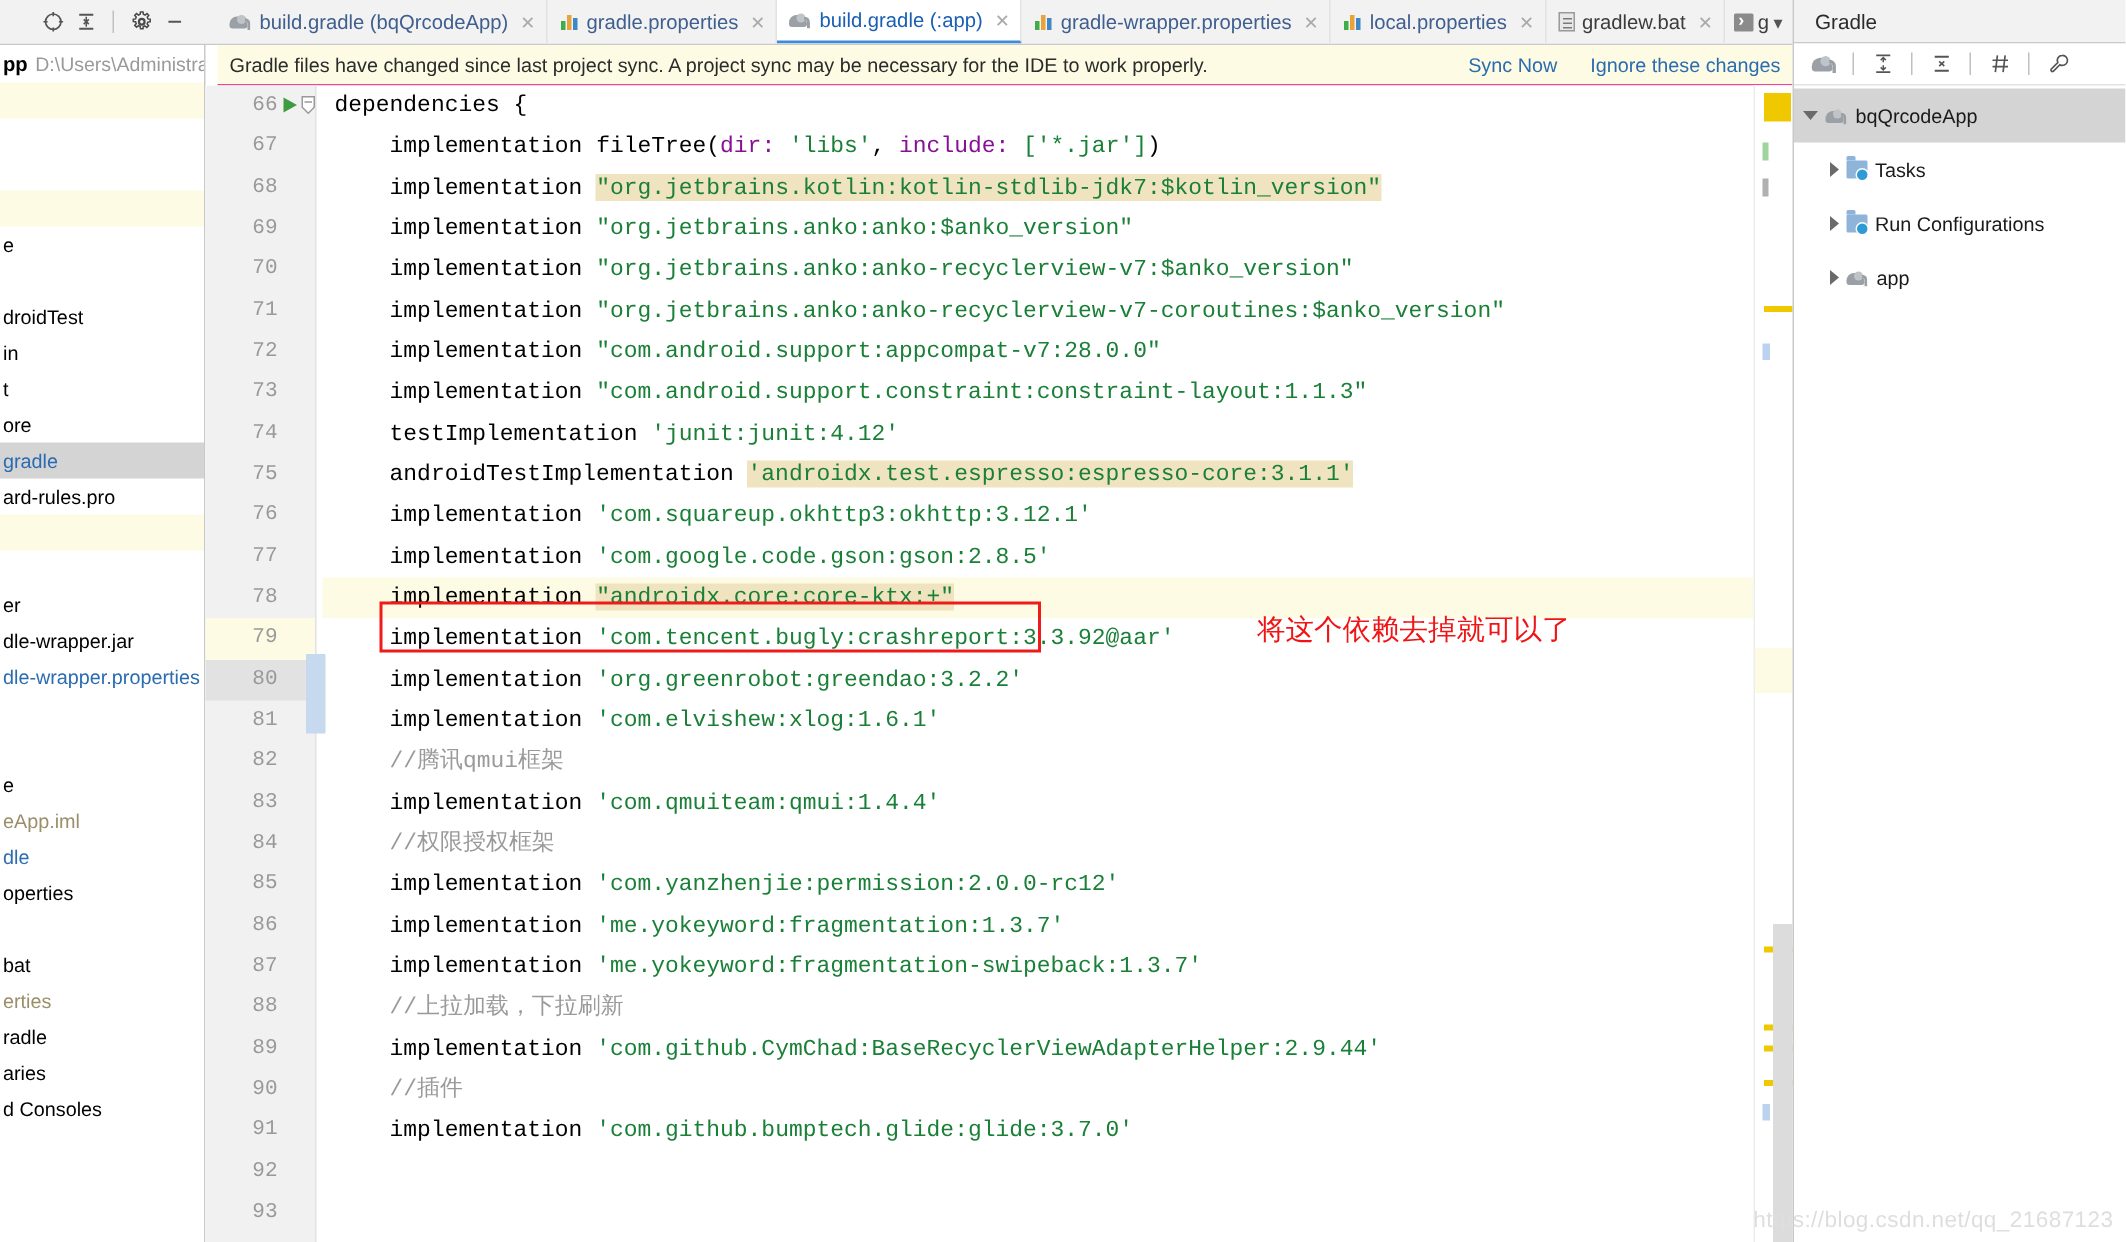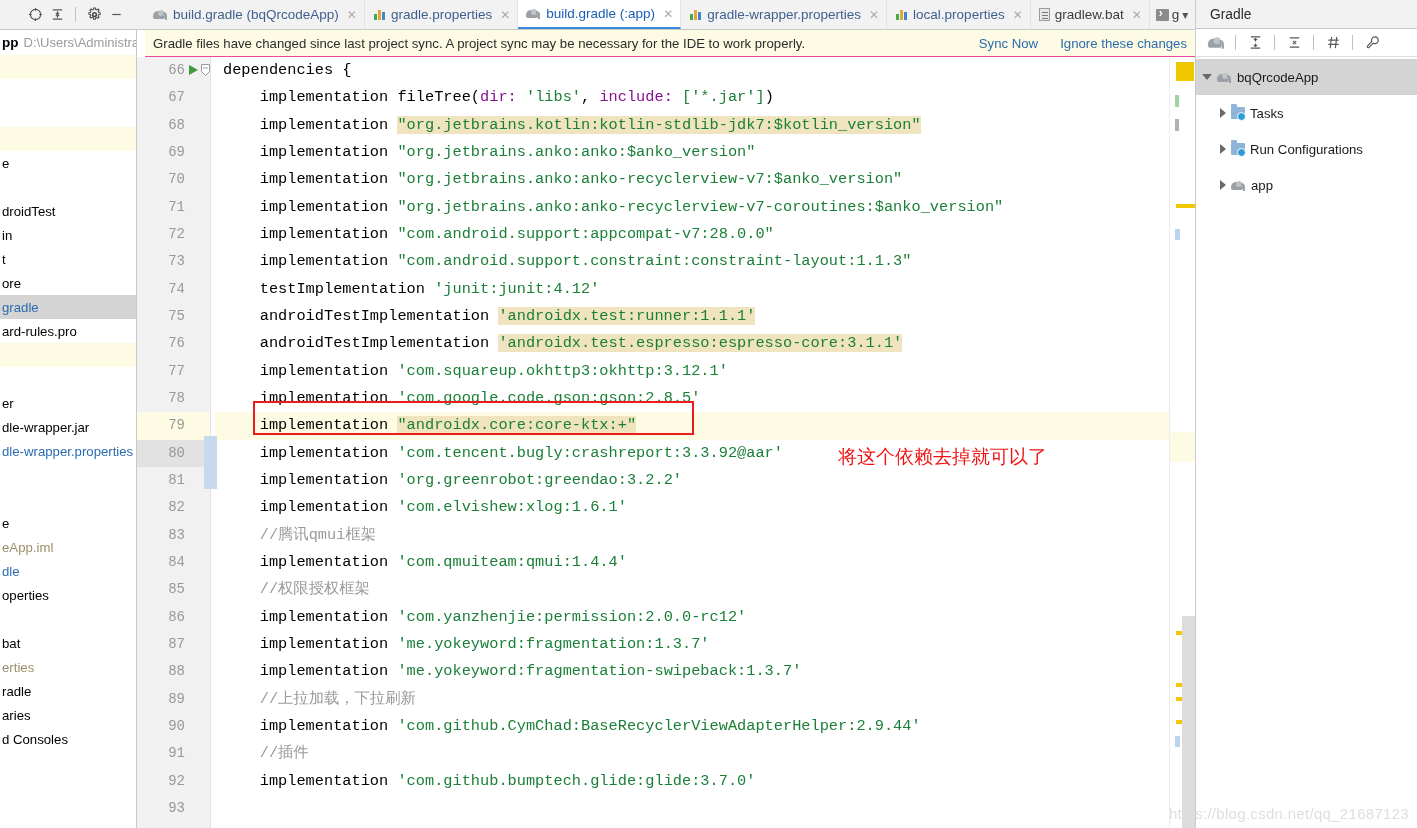--- a/index.html
+++ b/index.html
@@ -148,21 +148,20 @@
 
   
   .redbox {
     position: absolute; left: 253px; top: 401px; width: 441px; height: 34px;
     border: 2px solid #ef1b1b; pointer-events: none; z-index: 6;
   }
   .redtext {
     position: absolute; left: 838px; top: 407px; z-index: 6;
     color: #f01414; font-size: 19px; font-family: "DejaVu Sans", sans-serif;
     white-space: nowrap;
-    margin-top: 37px;
   }
 
   
   .caretbar {
     position: absolute; left: 204px; top: 436px; width: 13px; height: 53px;
     background: #c6d9ef; z-index: 2;
   }
 
   
   .markerstrip {
@@ -521,21 +520,20 @@
       <div id="code-lines">
           <div class="codeline"><span></span><span class="tok-kw">dependencies {</span></div>
           <div class="codeline"><span>    </span><span class="tok-kw">implementation </span><span class="tok-kw">fileTree(</span><span class="tok-attr">dir: </span><span class="tok-str">'libs'</span><span class="tok-punc">, </span><span class="tok-attr">include: </span><span class="tok-str">['*.jar']</span><span class="tok-punc">)</span></div>
           <div class="codeline"><span>    </span><span class="tok-kw">implementation </span><span class="tok-str-hl">"org.jetbrains.kotlin:kotlin-stdlib-jdk7:$kotlin_version"</span></div>
           <div class="codeline"><span>    </span><span class="tok-kw">implementation </span><span class="tok-str">"org.jetbrains.anko:anko:$anko_version"</span></div>
           <div class="codeline"><span>    </span><span class="tok-kw">implementation </span><span class="tok-str">"org.jetbrains.anko:anko-recyclerview-v7:$anko_version"</span></div>
           <div class="codeline"><span>    </span><span class="tok-kw">implementation </span><span class="tok-str">"org.jetbrains.anko:anko-recyclerview-v7-coroutines:$anko_version"</span></div>
           <div class="codeline"><span>    </span><span class="tok-kw">implementation </span><span class="tok-str">"com.android.support:appcompat-v7:28.0.0"</span></div>
           <div class="codeline"><span>    </span><span class="tok-kw">implementation </span><span class="tok-str">"com.android.support.constraint:constraint-layout:1.1.3"</span></div>
           <div class="codeline"><span>    </span><span class="tok-kw">testImplementation </span><span class="tok-str">'junit:junit:4.12'</span></div>
-          <div class="codeline"><span>    </span><span class="tok-kw">androidTestImplementation </span><span class="tok-str-hl">'androidx.test:runner:1.1.1'</span></div>
           <div class="codeline"><span>    </span><span class="tok-kw">androidTestImplementation </span><span class="tok-str-hl">'androidx.test.espresso:espresso-core:3.1.1'</span></div>
           <div class="codeline"><span>    </span><span class="tok-kw">implementation </span><span class="tok-str">'com.squareup.okhttp3:okhttp:3.12.1'</span></div>
           <div class="codeline"><span>    </span><span class="tok-kw">implementation </span><span class="tok-str">'com.google.code.gson:gson:2.8.5'</span></div>
           <div class="codeline hl"><span>    </span><span class="tok-kw">implementation </span><span class="tok-str-hl">"androidx.core:core-ktx:+"</span></div>
           <div class="codeline"><span>    </span><span class="tok-kw">implementation </span><span class="tok-str">'com.tencent.bugly:crashreport:3.3.92@aar'</span></div>
           <div class="codeline"><span>    </span><span class="tok-kw">implementation </span><span class="tok-str">'org.greenrobot:greendao:3.2.2'</span></div>
           <div class="codeline"><span>    </span><span class="tok-kw">implementation </span><span class="tok-str">'com.elvishew:xlog:1.6.1'</span></div>
           <div class="codeline"><span>    </span><span class="tok-cmt">//腾讯qmui框架</span></div>
           <div class="codeline"><span>    </span><span class="tok-kw">implementation </span><span class="tok-str">'com.qmuiteam:qmui:1.4.4'</span></div>
           <div class="codeline"><span>    </span><span class="tok-cmt">//权限授权框架</span></div>

